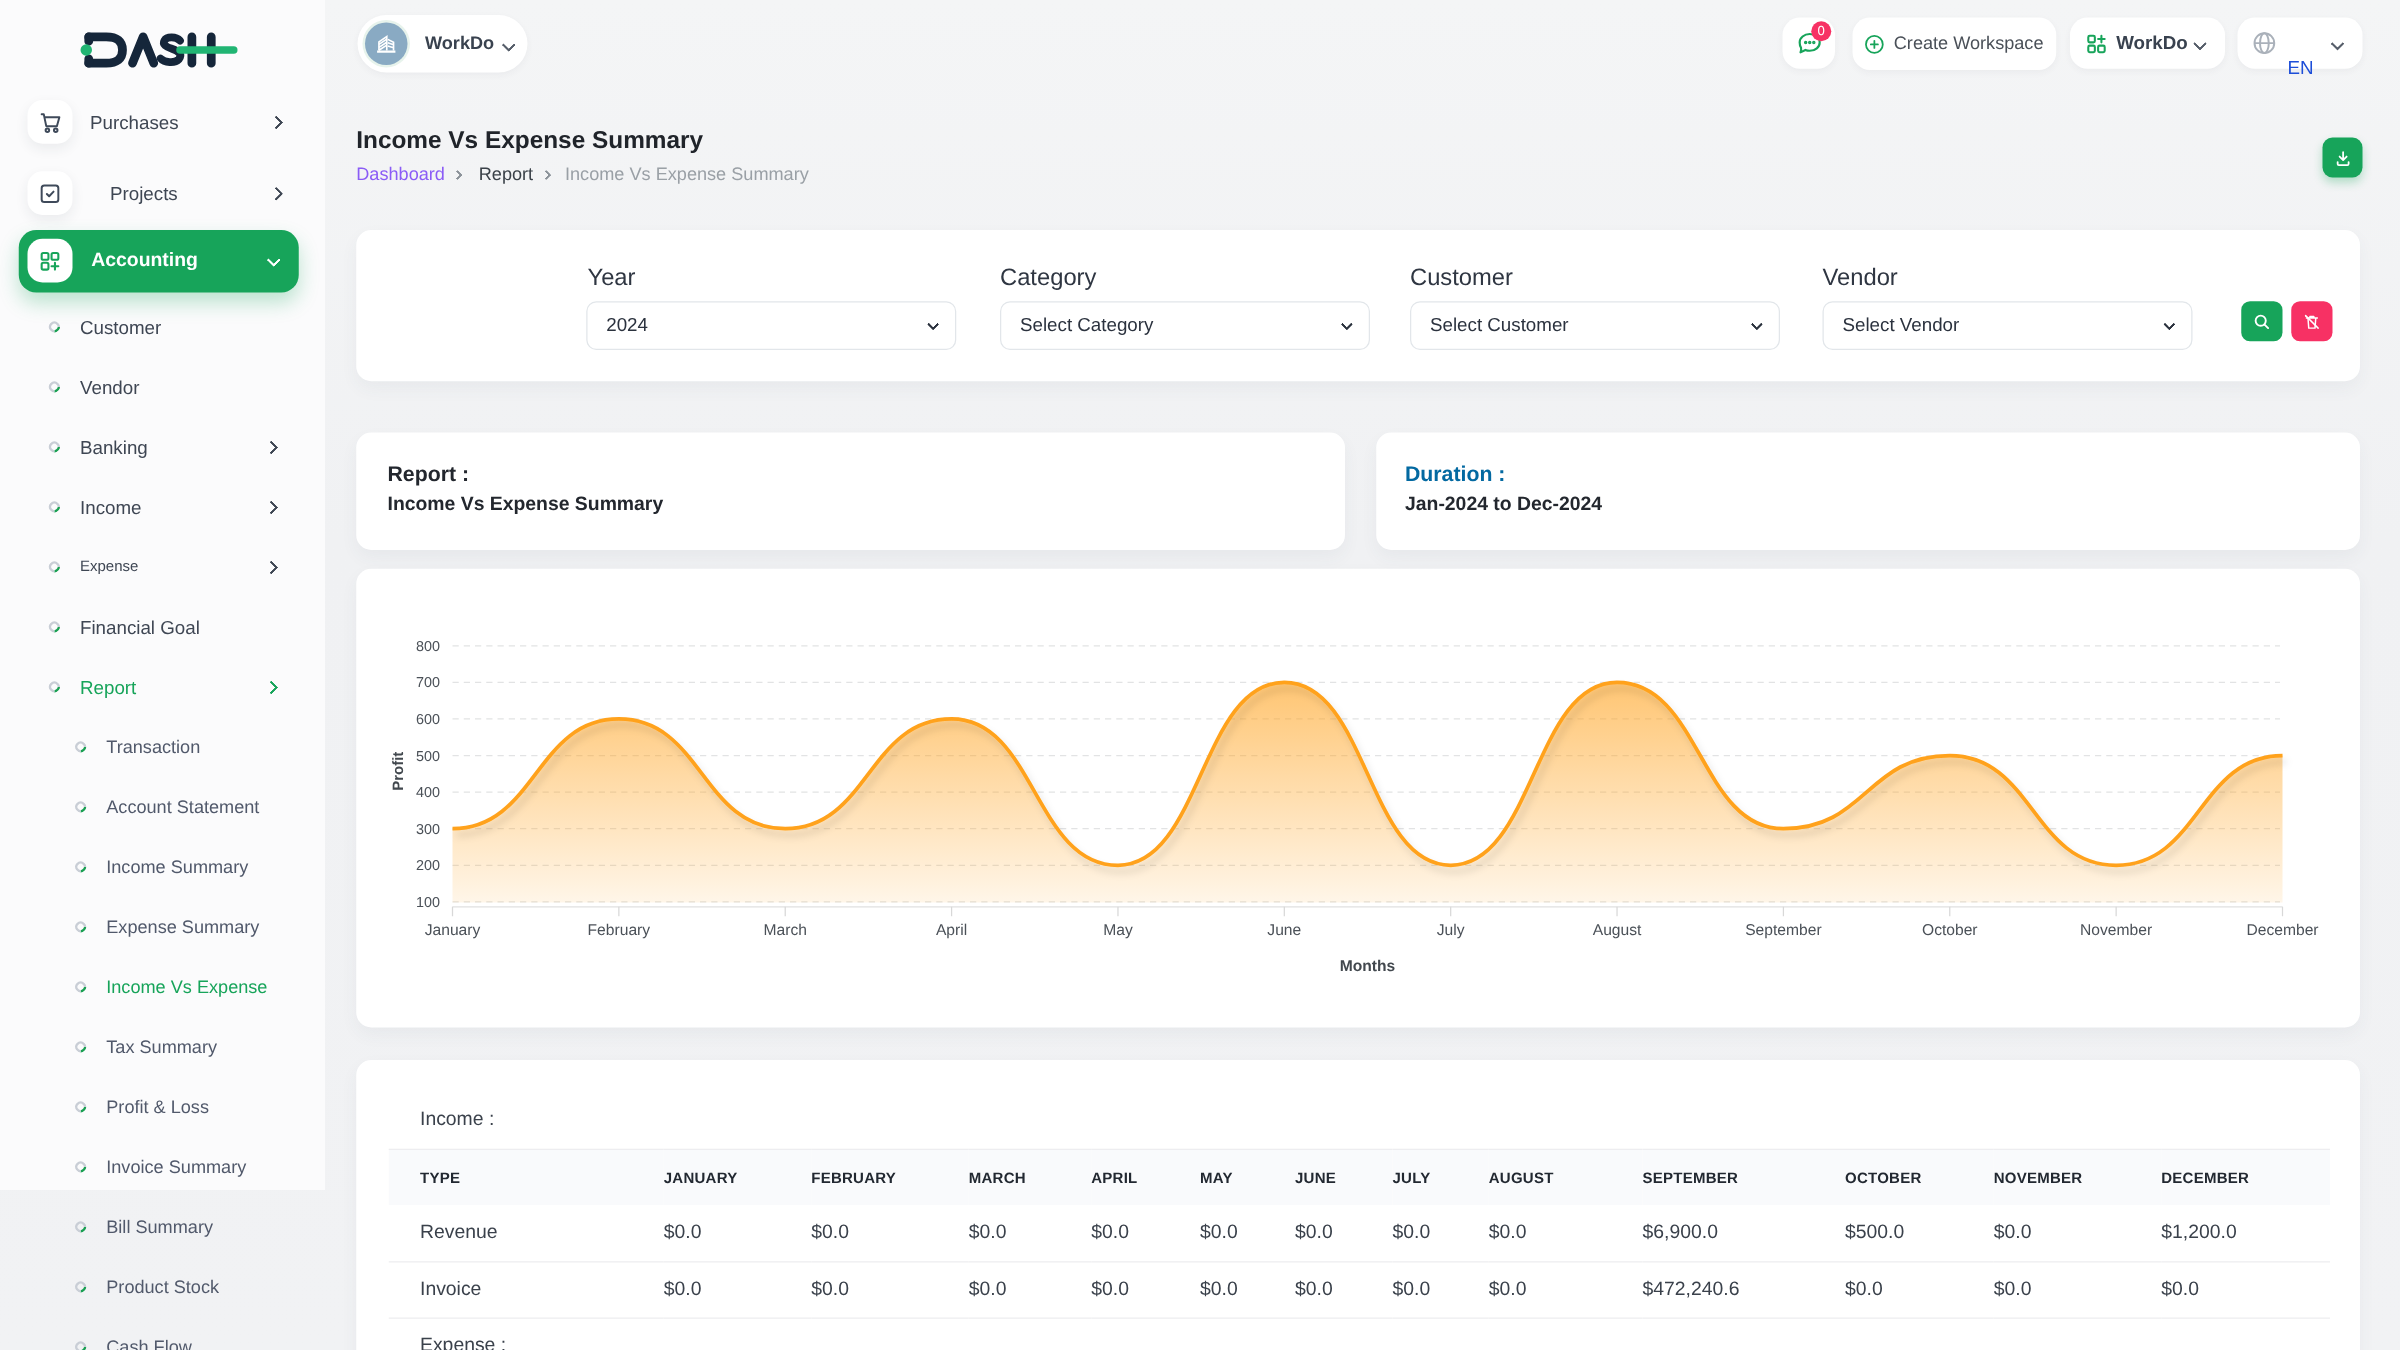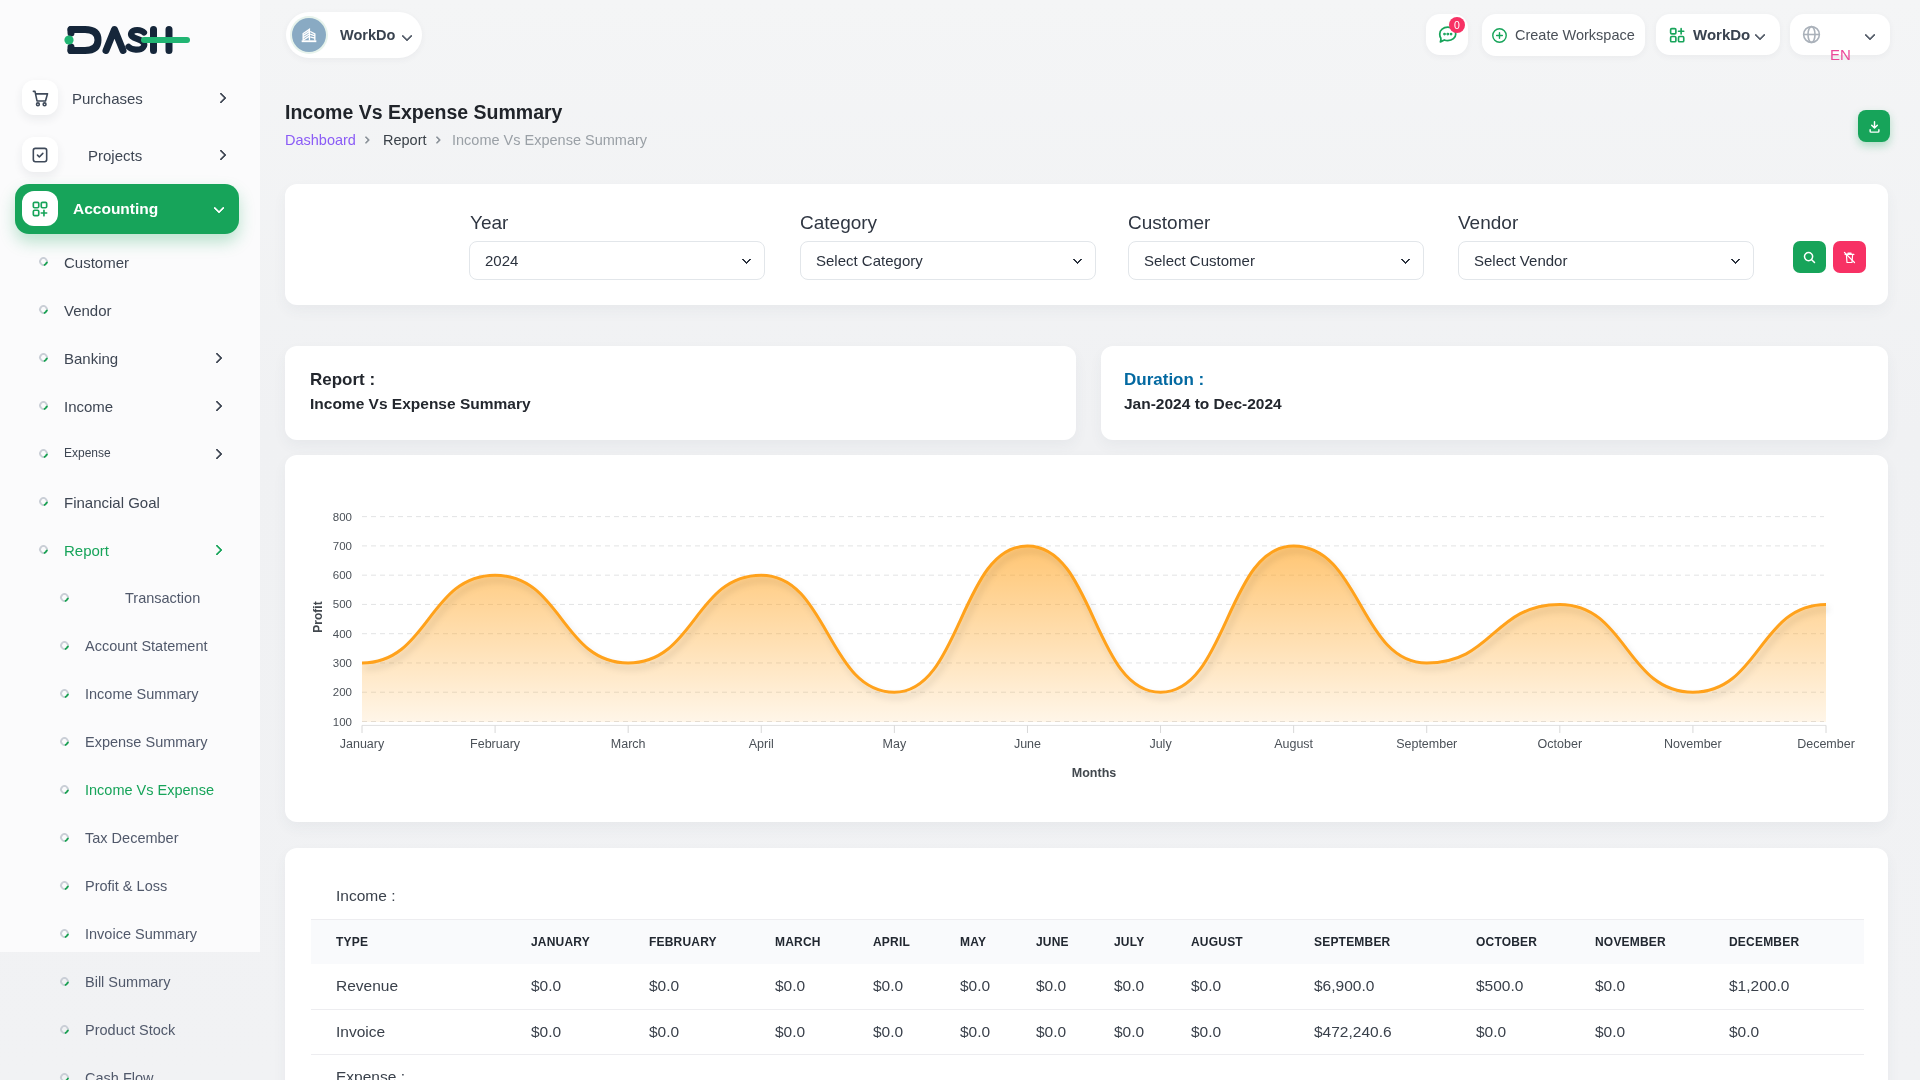--- a/index.html
+++ b/index.html
@@ -97,31 +97,31 @@
     <span class="chev-r" style="left:213px;top:402px;"></span>
     <span class="ring" style="left:39px;top:449px;"></span>
     <span class="mlabel" style="left:64px;top:446px;font-size:12px;">Expense</span>
     <span class="chev-r" style="left:213px;top:450px;"></span>
     <span class="ring" style="left:39px;top:497px;"></span>
     <span class="mlabel" style="left:64px;top:494px;font-size:15px;">Financial Goal</span>
     <span class="ring" style="left:39px;top:545px;"></span>
     <span class="mlabel" style="left:64px;top:542px;font-size:15px;color:#17a45a;">Report</span>
     <span class="chev-r" style="left:213px;top:546px;border-color:#17a45a;"></span>
     <span class="ring" style="left:60px;top:593px;"></span>
-    <span class="sublabel" style="left:85px;top:590px;margin-left:40px;">Transaction</span>
+    <span class="sublabel" style="left:85px;top:590px;">Transaction</span>
     <span class="ring" style="left:60px;top:641px;"></span>
     <span class="sublabel" style="left:85px;top:638px;">Account Statement</span>
     <span class="ring" style="left:60px;top:689px;"></span>
     <span class="sublabel" style="left:85px;top:686px;">Income Summary</span>
     <span class="ring" style="left:60px;top:737px;"></span>
     <span class="sublabel" style="left:85px;top:734px;">Expense Summary</span>
     <span class="ring" style="left:60px;top:785px;"></span>
     <span class="sublabel" style="left:85px;top:782px;color:#17a45a;">Income Vs Expense</span>
     <span class="ring" style="left:60px;top:833px;"></span>
-    <span class="sublabel" style="left:85px;top:830px;">Tax December</span>
+    <span class="sublabel" style="left:85px;top:830px;">Tax Summary</span>
     <span class="ring" style="left:60px;top:881px;"></span>
     <span class="sublabel" style="left:85px;top:878px;">Profit &amp; Loss</span>
     <span class="ring" style="left:60px;top:929px;"></span>
     <span class="sublabel" style="left:85px;top:926px;">Invoice Summary</span>
     <span class="ring" style="left:60px;top:977px;"></span>
     <span class="sublabel" style="left:85px;top:974px;">Bill Summary</span>
     <span class="ring" style="left:60px;top:1025px;"></span>
     <span class="sublabel" style="left:85px;top:1022px;">Product Stock</span>
     <span class="ring" style="left:60px;top:1073px;"></span>
     <span class="sublabel" style="left:85px;top:1070px;">Cash Flow</span>
@@ -170,21 +170,21 @@
   <span style="margin-left:7px;font-size:15px;font-weight:bold;color:#39424f;">WorkDo</span>
   <span class="chev-r" style="left:100px;top:17px;transform:rotate(135deg);border-color:#565e6a;"></span>
 </div>
 
 <div class="pill" style="left:1790px;top:14px;width:100px;height:41px;">
   <svg style="margin-left:11px;" width="21" height="21" viewBox="0 0 24 24" fill="none" stroke="#aab1ba" stroke-width="1.8">
     <circle cx="12" cy="12" r="9"></circle>
       <ellipse cx="12" cy="12" rx="4" ry="9"></ellipse>
       <path d="M3 12 h18"></path>
   </svg>
-  <span style="margin-left:8px;font-size:15px;color:#ec4899;margin-top:40px;">EN</span>
+  <span style="margin-left:8px;font-size:15px;color:#1d4ed8;margin-top:40px;">EN</span>
   <span class="chev-r" style="left:76px;top:17px;transform:rotate(135deg);border-color:#565e6a;"></span>
 </div>
 
 <div class="abs" style="left:1858px;top:110px;width:32px;height:32px;background:#17a45a;border-radius:8px;display:flex;align-items:center;justify-content:center;box-shadow:0 4px 8px rgba(23,164,90,.3);">
   <svg width="15" height="15" viewBox="0 0 24 24" fill="none" stroke="#fff" stroke-width="2.3" stroke-linecap="round" stroke-linejoin="round">
     <path d="M12 4.5 v9.5 M7.5 10 L12 14.5 16.5 10 M5 17 v2.5 a1.5 1.5 0 0 0 1.5 1.5 h11 a1.5 1.5 0 0 0 1.5-1.5 V17"></path>
   </svg>
 </div>
 
 <div class="abs" style="left:285px;top:101px;font-size:19.5px;font-weight:bold;color:#20242a;">Income Vs Expense Summary</div>

